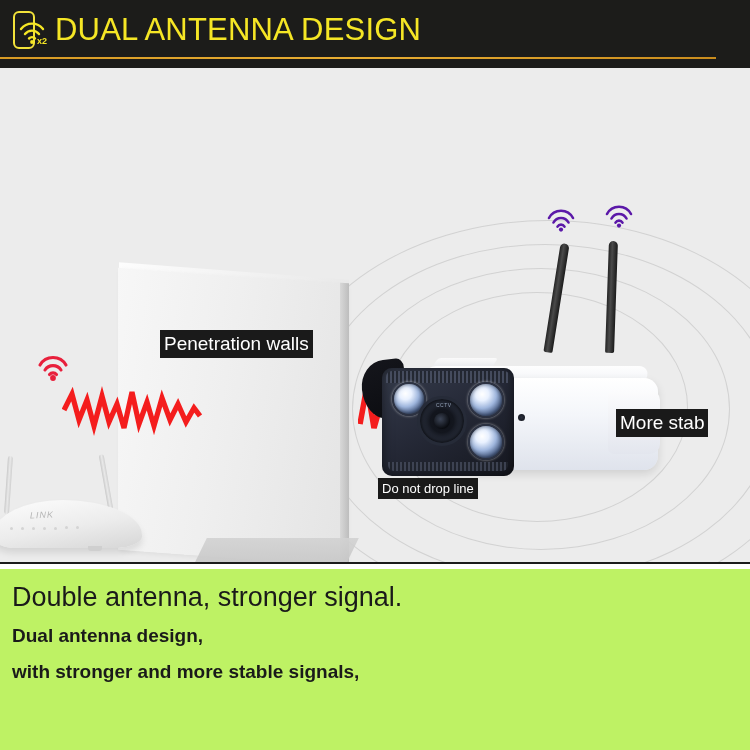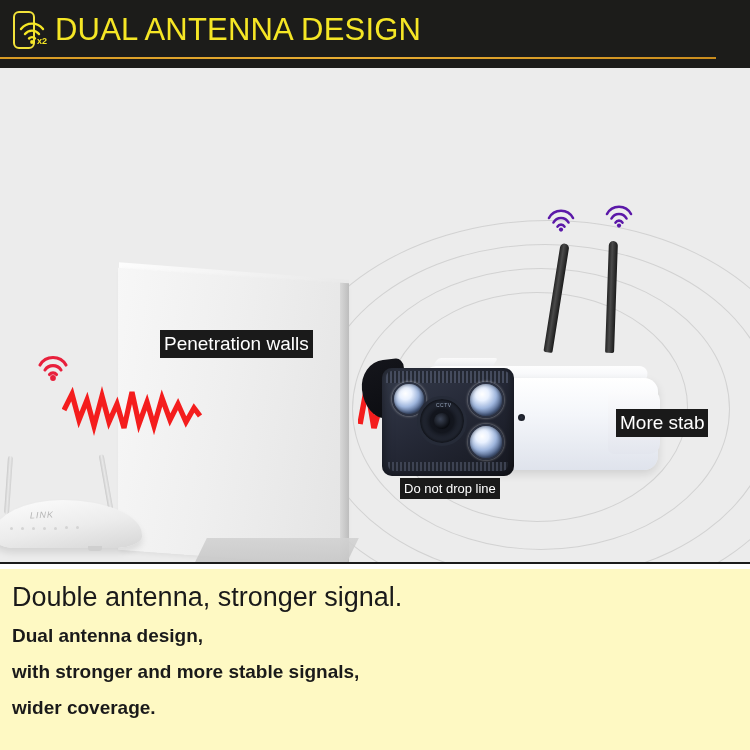--- a/index.html
+++ b/index.html
@@ -269,29 +269,29 @@
     position: absolute;
     background: #1a1a1a;
     color: #ffffff;
     font-size: 18px;
     line-height: 26px;
     padding: 1px 4px;
     white-space: nowrap;
     font-family: "Liberation Sans", sans-serif;
   }
   #label-penetration { left: 160px; top: 262px; font-size: 19px; }
-  #label-donotdrop   { left: 400px; top: 410px; font-size: 13px; line-height: 19px; }
+  #label-donotdrop   { left: 378px; top: 410px; font-size: 13px; line-height: 19px; }
   #label-morestable  { left: 616px; top: 341px; font-size: 19px; }
 
   
   #caption {
     position: absolute;
     left: 0; top: 569px;
     width: 750px; height: 181px;
-    background: #fef9c3;
+    background: #bef264;
   }
   #caption-heading {
     position: absolute;
     left: 12px; top: 13px;
     font-size: 27px;
     color: #1a1a1a;
     white-space: nowrap;
   }
   .caption-line {
     position: absolute;
@@ -426,14 +426,13 @@
   <div class="label-chip" id="label-donotdrop">Do not drop line</div>
   <div class="label-chip" id="label-morestable">More stab</div>
 
   <div id="stage-floorline"></div>
 </div>
 
 <div id="caption">
   <div id="caption-heading">Double antenna, stronger signal.</div>
   <div class="caption-line" id="caption-line-0">Dual antenna design,</div>
   <div class="caption-line" id="caption-line-1">with stronger and more stable signals,</div>
-  <div class="caption-line" id="caption-line-2">wider coverage.</div>
 </div>
 
 </body></html>

